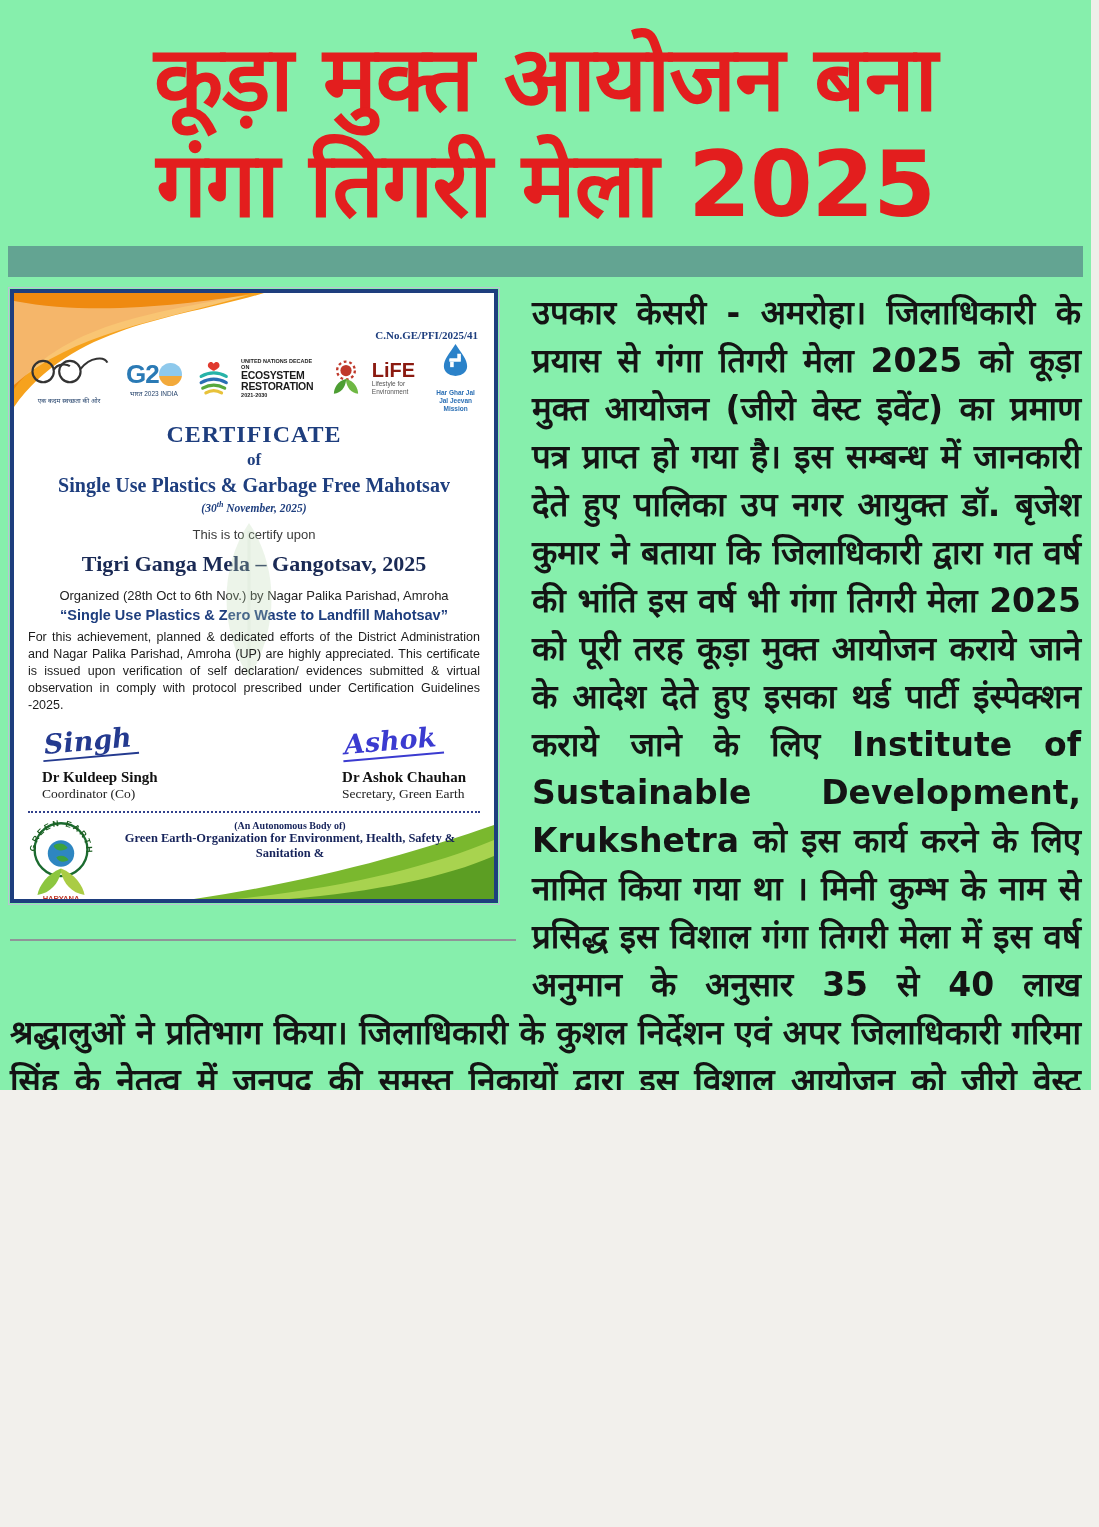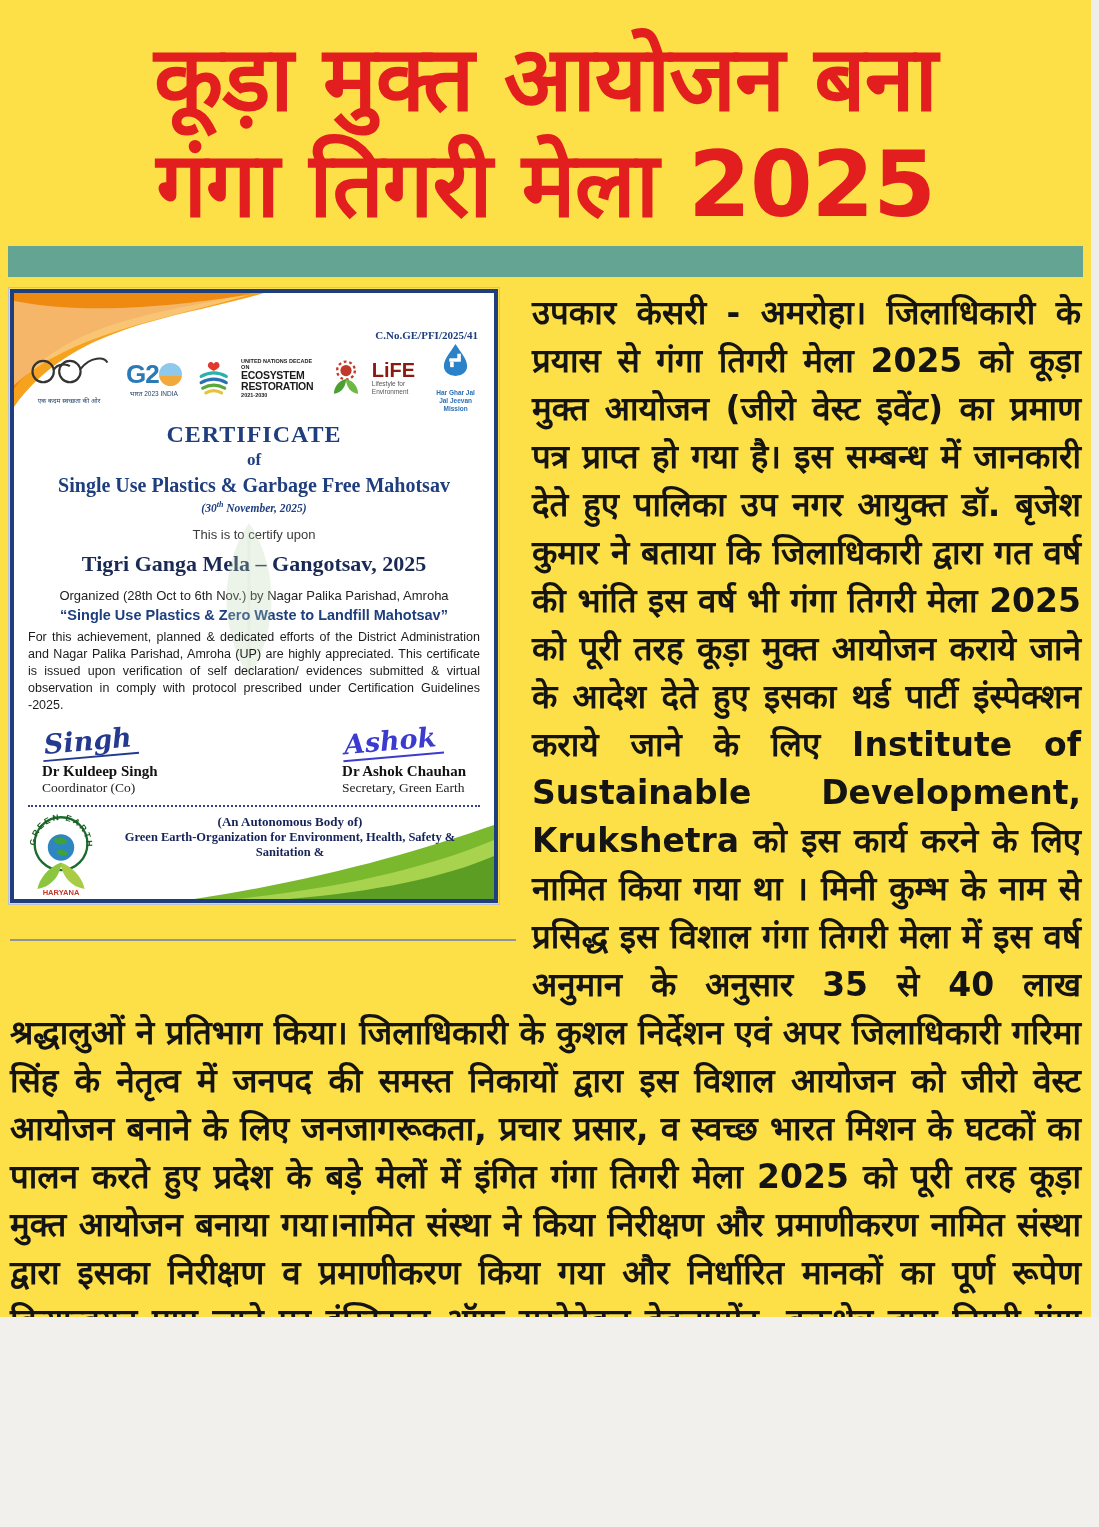--- a/index.html
+++ b/index.html
@@ -1,18 +1,18 @@
 <!DOCTYPE html>
 <html><head>
 <meta charset="utf-8">
 <style>
   * { margin:0; padding:0; box-sizing:border-box; }
   html,body { background:#f2f0ec; }
   .page {
-    width:1099px; height:1317px; margin:0 auto; background:#fde047;
+    width:1099px; height:1090px; margin:0 auto; background:#86efac;
     border-right:8px solid #f0eeea; overflow:hidden;
     font-family:"DejaVu Sans","Liberation Sans",sans-serif;
     position:relative; padding:0 8px;
   }
   
   .masthead { padding-top:26px; text-align:center; }
   .headline-line {
     color:#e31e1e; font-weight:800; font-size:90px; line-height:106px;
     letter-spacing:-1px; white-space:nowrap;
   }
@@ -77,28 +77,28 @@
     color:#1b1b1b; text-align:justify; margin-top:6px; position:relative; z-index:2;
   }
   .sig-row { display:flex; justify-content:space-between; padding:0 14px; margin-top:14px; position:relative; z-index:2; }
   .sig-block { text-align:left; }
   .sig-script {
     display:inline-block; font-family:"DejaVu Serif",serif; font-style:italic; font-weight:bold;
     font-size:27px; transform:rotate(-5deg); color:#243a8f; border-bottom:2px solid #243a8f;
     padding:0 6px 2px 2px; line-height:26px;
   }
   .sig-script.blue { color:#3b3bd0; border-bottom-color:#3b3bd0; }
-  .sig-name { font-family:"Liberation Serif",serif; font-weight:bold; font-size:15px; color:#111; margin-top:5px; }
+  .sig-name { font-family:"Liberation Serif",serif; font-weight:bold; font-size:15px; color:#111; margin-top:11px; }
   .sig-title { font-family:"Liberation Serif",serif; font-size:13.5px; color:#222; }
   .dash-line { border:none; border-top:2px dotted #32418c; margin:9px 0 6px 0; }
 
   .cert-footer { display:flex; align-items:flex-start; gap:6px; position:relative; z-index:2; }
   .footer-text { flex:1; text-align:center; font-family:"Liberation Serif",serif; color:#16235a; }
   .f-org { font-size:14px; font-weight:bold; }
-  .f-auto { font-size:13px; font-weight:bold; margin-top:1px; }
+  .f-auto { font-size:10px; font-weight:bold; margin-top:1px; }
   .f-l3,.f-l4 { font-size:12.5px; font-weight:bold; line-height:15px; }
 </style>
 </head>
 <body>
 
 <div class="page">
 
   <div class="masthead">
     <div class="headline-line">कूड़ा मुक्त आयोजन बना</div>
     <div class="headline-line">गंगा तिगरी मेला 2025</div>

